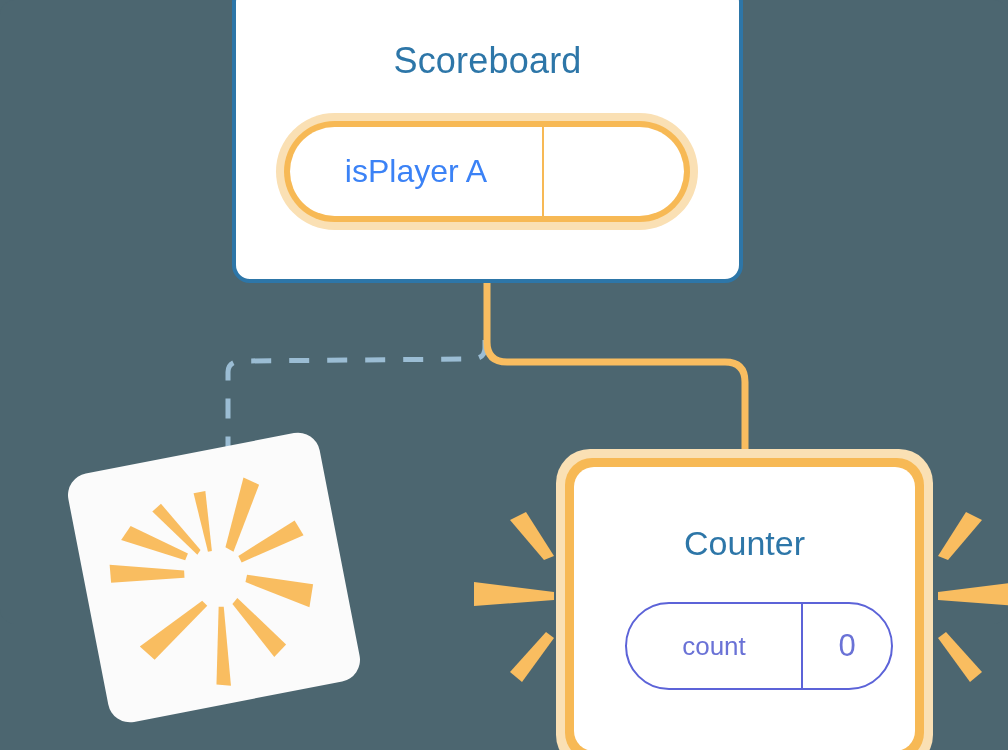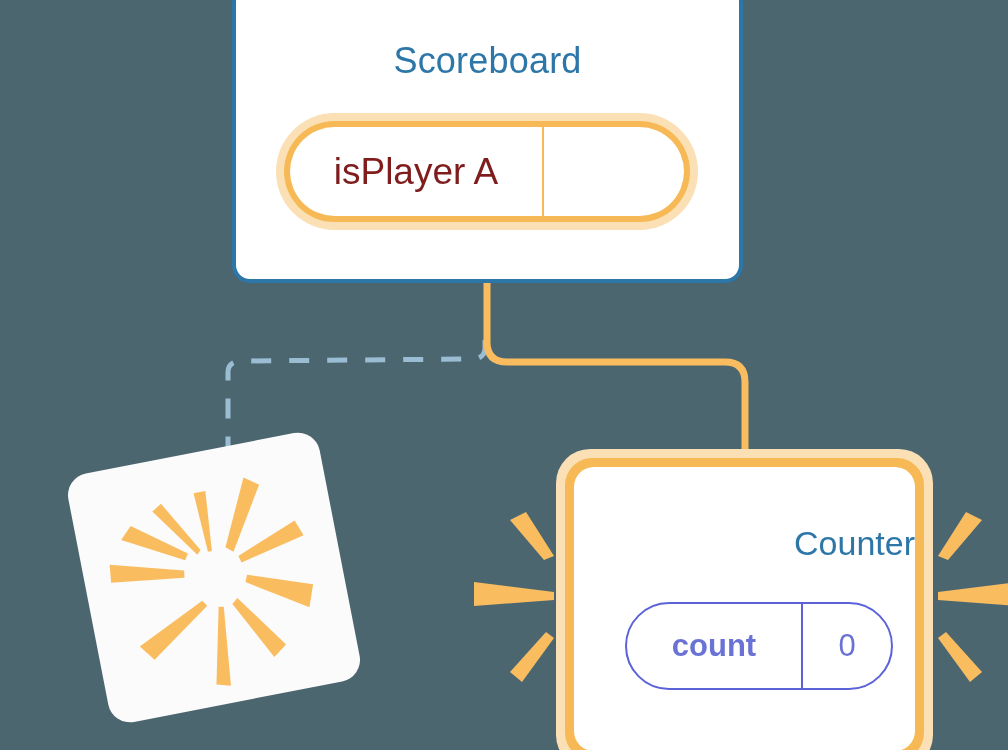--- a/index.html
+++ b/index.html
@@ -84,22 +84,22 @@
     border-radius: 46px;
     display: flex;
     align-items: stretch;
     overflow: hidden;
   }
   #scoreboard-pill-label {
     flex: 0 0 252px;
     display: flex;
     align-items: center;
     justify-content: center;
-    font-size: 37px;
-    color: #7f1d1d;
+    font-size: 32px;
+    color: #3b82f6;
   }
   #scoreboard-pill-divider {
     width: 2px;
     background: #f7b955;
     align-self: stretch;
   }
   #scoreboard-pill-value {
     flex: 1 1 auto;
     display: flex;
     align-items: center;
@@ -135,21 +135,21 @@
     height: 100%;
     background: #ffffff;
     border-radius: 20px;
     overflow: hidden;
   }
   #counter-title {
     position: absolute;
     left: 0;
     top: 57px;
     width: 100%;
-    text-align: right;
+    text-align: center;
     font-size: 34px;
     color: #2d76a8;
   }
   #counter-pill {
     position: absolute;
     left: 51px;
     top: 135px;
     width: 268px;
     height: 88px;
     border: 2px solid #5c63d8;
@@ -158,23 +158,22 @@
     display: flex;
     align-items: stretch;
     background: #ffffff;
     overflow: hidden;
   }
   #counter-pill-label {
     flex: 0 0 174px;
     display: flex;
     align-items: center;
     justify-content: center;
-    font-size: 31px;
+    font-size: 26px;
     color: #6a72d6;
-    font-weight: bold;
   }
   #counter-pill-divider {
     width: 2px;
     background: #5c63d8;
     align-self: stretch;
   }
   #counter-pill-value {
     flex: 1 1 auto;
     display: flex;
     align-items: center;

